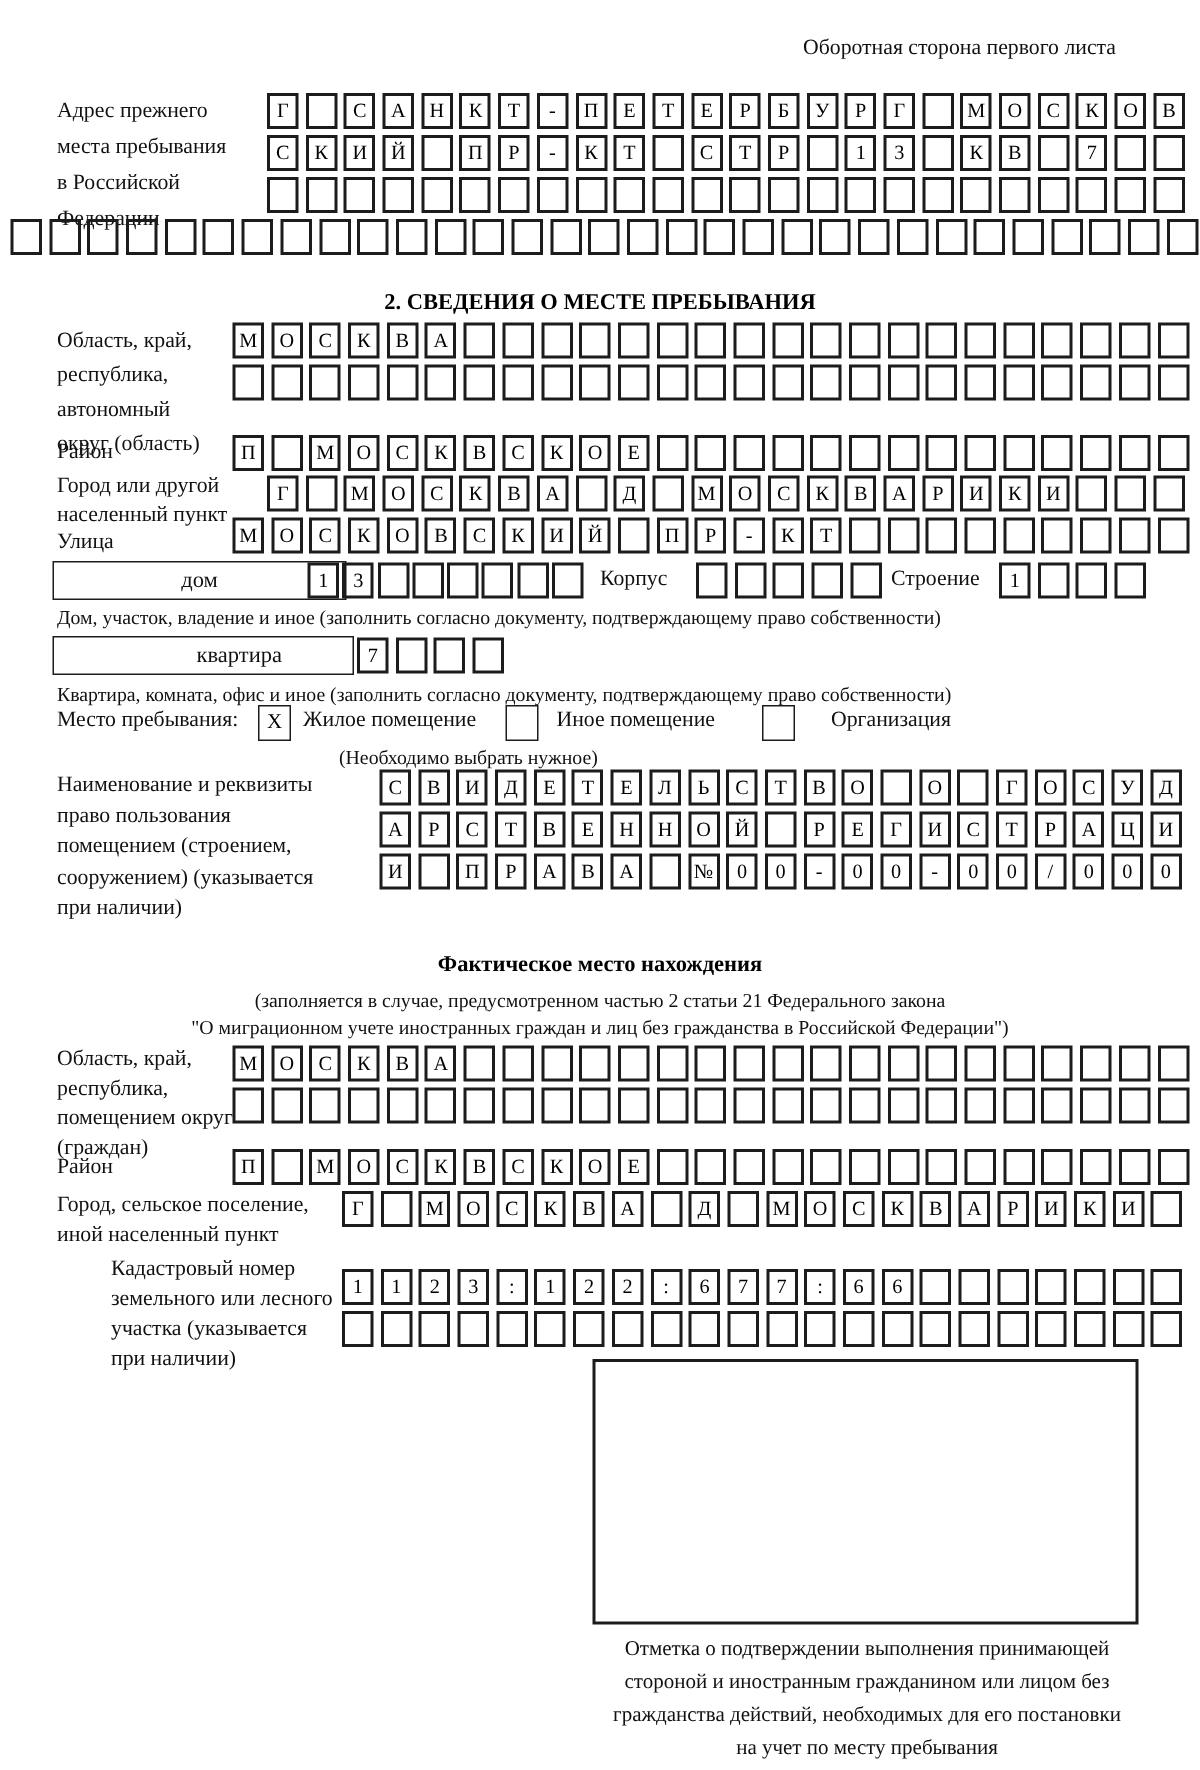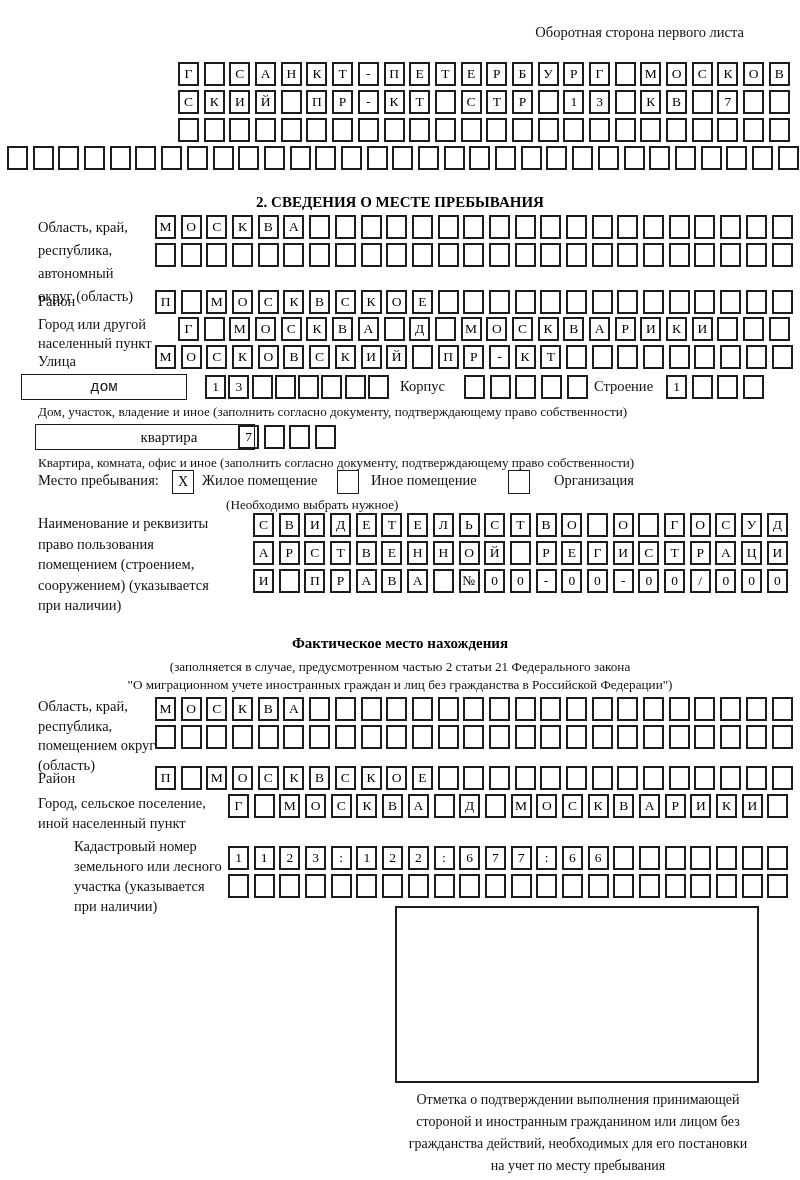--- a/index.html
+++ b/index.html
@@ -32,20 +32,26 @@
   .stamp-box { box-sizing:border-box; border:2px solid #1c1c1c; background:#fff; }
   .cap { font-size:14px; line-height:22px; text-align:center; color:#111; }
 </style>
 </head>
 <body>
 
 <div class="page">
 
   <div class="abs lbl" style="top:24px; left:508px; width:236px; text-align:right;">Оборотная сторона первого листа</div>
 
+  <div class="abs lbl" style="left:38px; top:62px; line-height:24px;">
+    <div>Адрес прежнего</div>
+    <div>места пребывания</div>
+    <div>в Российской</div>
+    <div>Федерации</div>
+  </div>
   <div class="abs boxrow" style="left:178px; top:62px;">
       <span class="cell">Г</span>
       <span class="cell"></span>
       <span class="cell">С</span>
       <span class="cell">А</span>
       <span class="cell">Н</span>
       <span class="cell">К</span>
       <span class="cell">Т</span>
       <span class="cell">-</span>
       <span class="cell">П</span>
@@ -296,21 +302,21 @@
       <span class="cell"></span>
       <span class="cell"></span>
       <span class="cell"></span>
       <span class="cell"></span>
       <span class="cell"></span>
       <span class="cell"></span>
       <span class="cell"></span>
       <span class="cell"></span>
     </div>
 
-  <div class="abs widebox" style="left:21px; top:374px; width:166px;font-family:Liberation Mono, monospace;">дом</div>
+  <div class="abs widebox" style="left:35px; top:374px; width:196px;">дом</div>
   <div class="abs boxrow tight" style="left:205px; top:375px;">
       <span class="cell">1</span>
       <span class="cell">3</span>
       <span class="cell"></span>
       <span class="cell"></span>
       <span class="cell"></span>
       <span class="cell"></span>
       <span class="cell"></span>
       <span class="cell"></span>
     </div>
@@ -324,21 +330,21 @@
     </div>
   <div class="abs lbl" style="left:594px; top:378px;">Строение</div>
   <div class="abs boxrow" style="left:666px; top:375px;">
       <span class="cell">1</span>
       <span class="cell"></span>
       <span class="cell"></span>
       <span class="cell"></span>
     </div>
   <div class="abs note" style="left:38px; top:404px;text-align:right;">Дом, участок, владение и иное (заполнить согласно документу, подтверждающему право собственности)</div>
 
-  <div class="abs widebox" style="left:35px; top:424px; width:220px;padding-left:48px;">квартира</div>
+  <div class="abs widebox" style="left:35px; top:424px; width:201px;padding-left:48px;">квартира</div>
   <div class="abs boxrow" style="left:238px; top:425px;">
       <span class="cell">7</span>
       <span class="cell"></span>
       <span class="cell"></span>
       <span class="cell"></span>
     </div>
   <div class="abs note" style="left:38px; top:455px;">Квартира, комната, офис и иное (заполнить согласно документу, подтверждающему право собственности)</div>
 
   <div class="abs lbl" style="left:38px; top:472px;">Место пребывания:</div>
   <div class="abs cb" style="left:172px; top:470px;">X</div>
@@ -427,21 +433,21 @@
     </div>
 
   <div class="abs title center" style="top:635px;">Фактическое место нахождения</div>
   <div class="abs note center" style="top:659px;">(заполняется в случае, предусмотренном частью 2 статьи 21 Федерального закона</div>
   <div class="abs note center" style="top:677px;">"О миграционном учете иностранных граждан и лиц без гражданства в Российской Федерации")</div>
 
   <div class="abs lbl" style="left:38px; top:697px; line-height:19.5px;">
     <div>Область, край,</div>
     <div>республика,</div>
     <div>помещением округ</div>
-    <div>(область)</div>
+    <div>(граждан)</div>
   </div>
   <div class="abs boxrow" style="left:155px; top:697px;">
       <span class="cell">М</span>
       <span class="cell">О</span>
       <span class="cell">С</span>
       <span class="cell">К</span>
       <span class="cell">В</span>
       <span class="cell">А</span>
       <span class="cell"></span>
       <span class="cell"></span>

